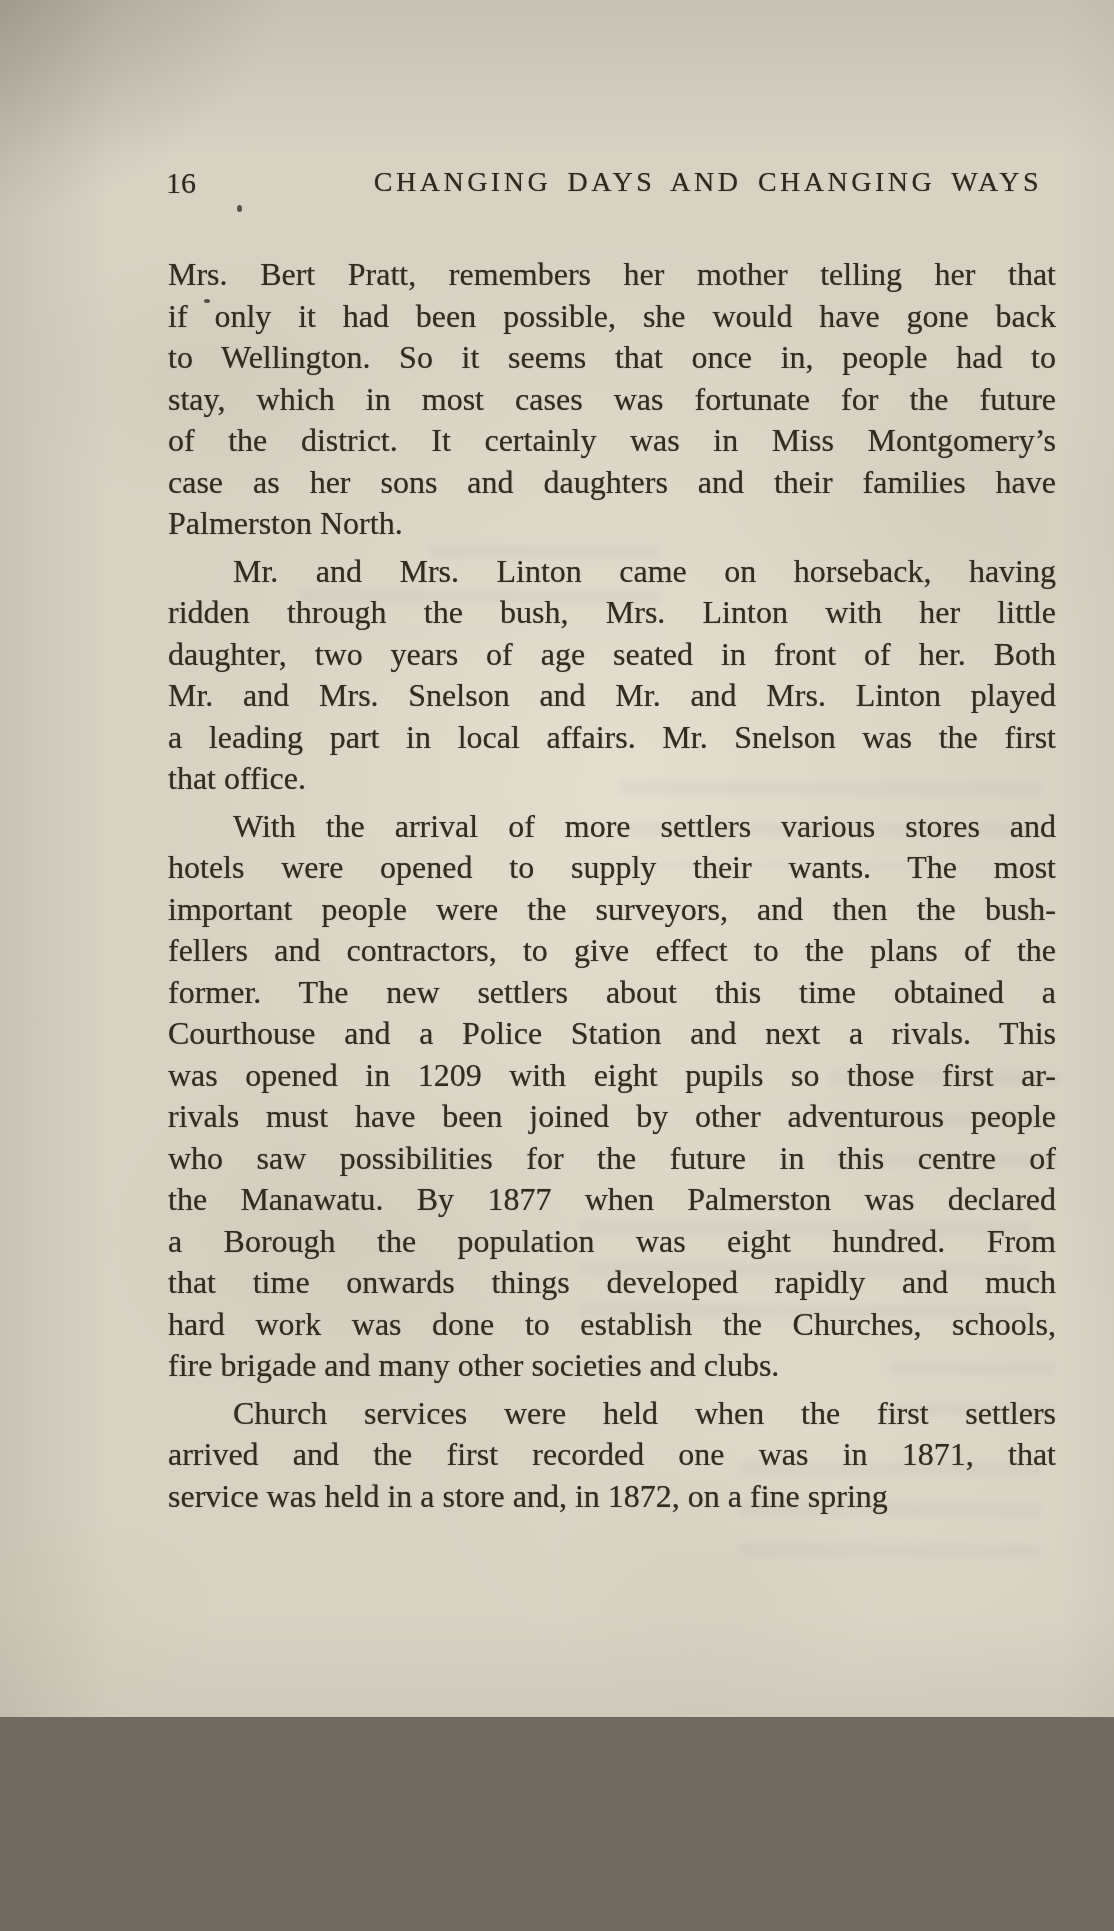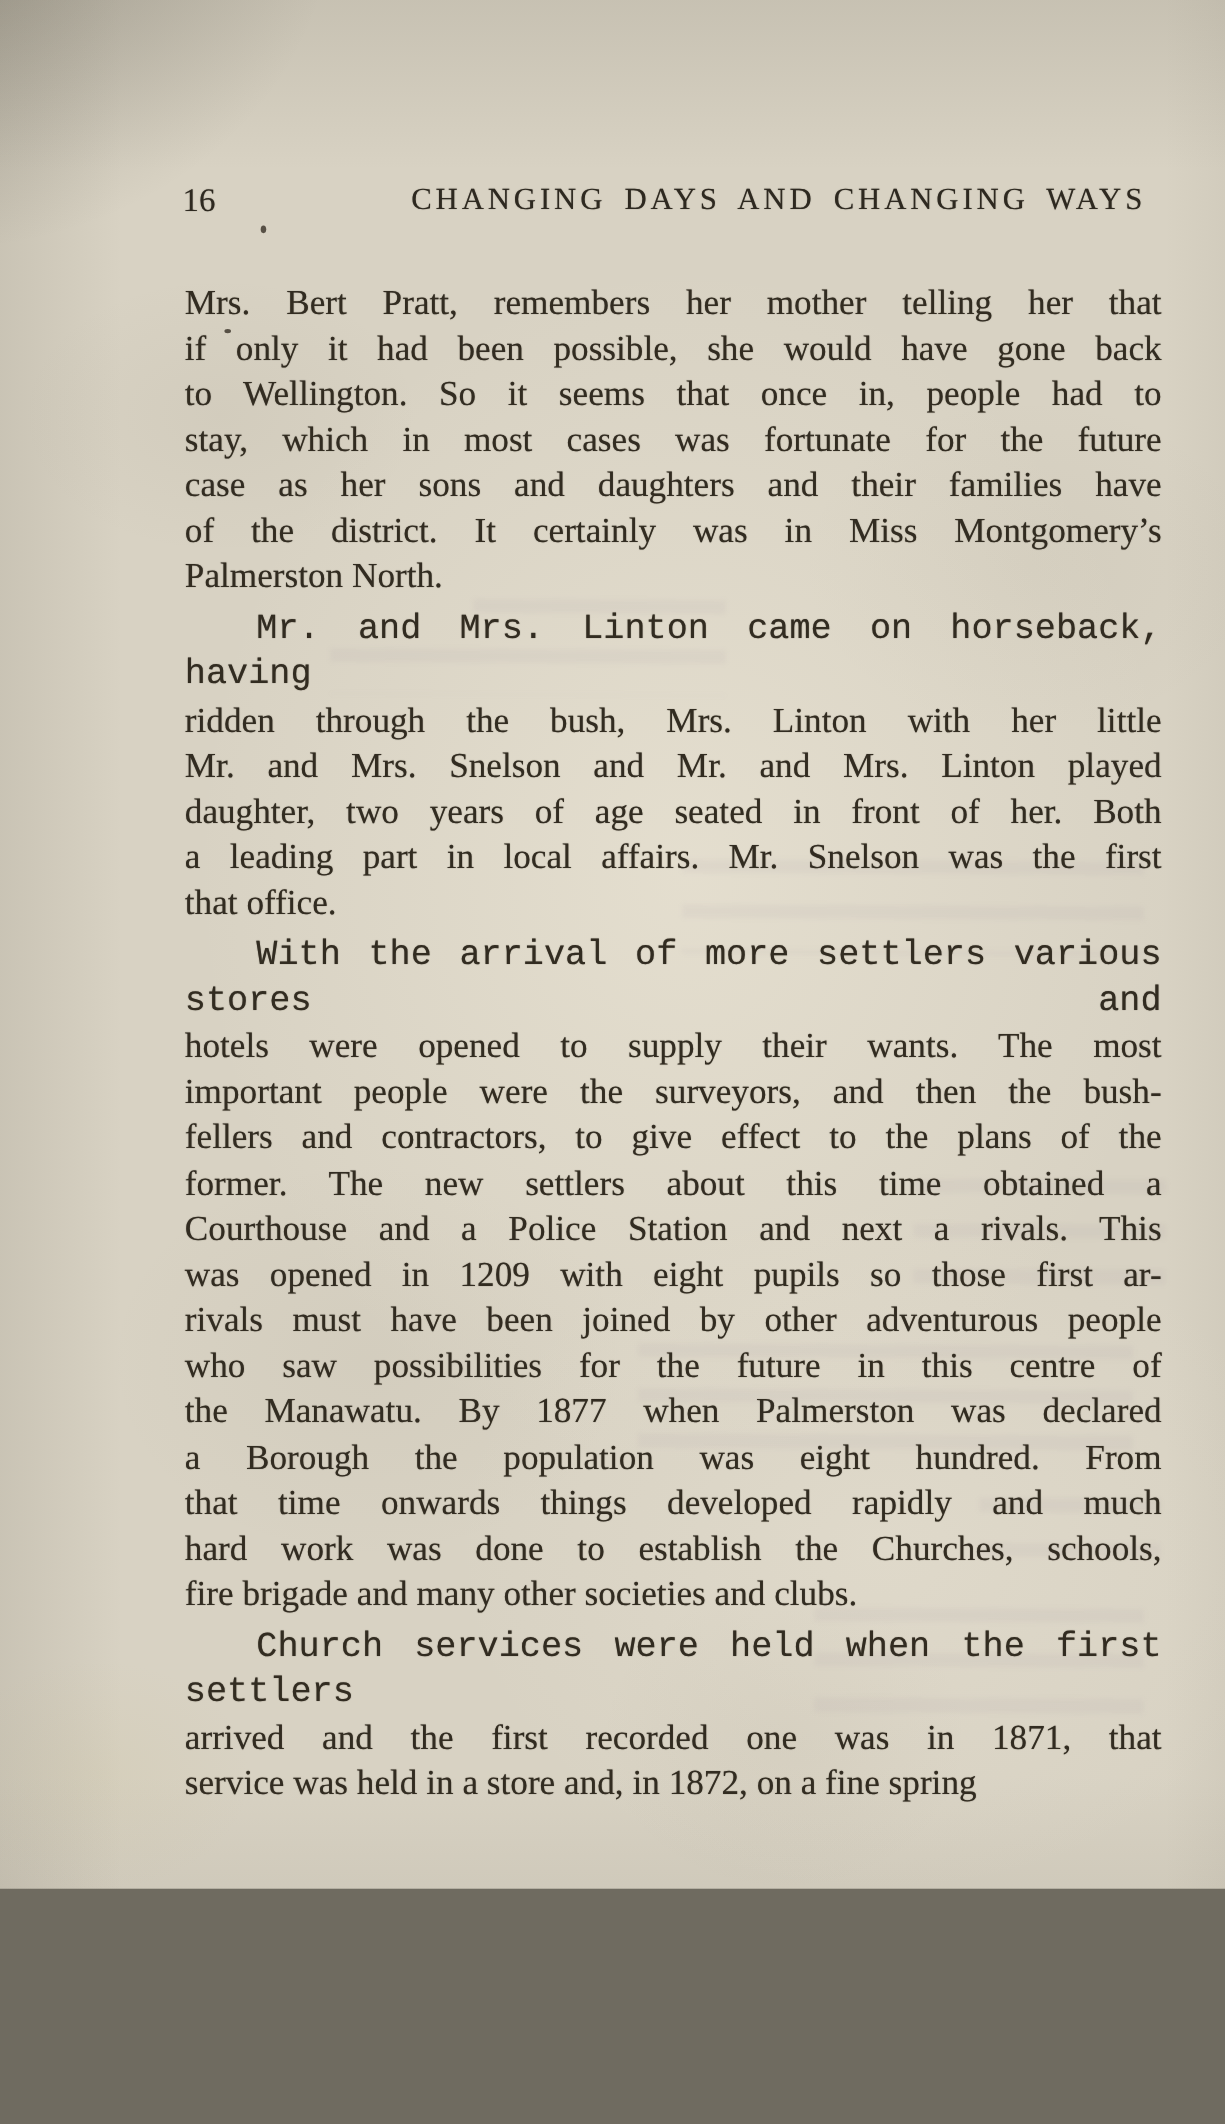--- a/index.html
+++ b/index.html
@@ -72,21 +72,21 @@
     color: #322c21;
     text-shadow: 0 0 1px rgba(50,44,33,0.6);
   }
   .paragraph { margin: 0 0 6px 2px; }
   .paragraph:last-child { margin-bottom: 0; }
   .line {
     text-align: justify;
     text-align-last: justify;
   }
   .line.last { text-align-last: left; }
-  .line.indent { text-indent: 65px; font-family: Liberation Mono, monospace; }
+  .line.indent { text-indent: 65px; }
 
   
   .smudge {
     position: absolute;
     filter: blur(2.5px);
     opacity: 0.55;
     transform: rotate(0.3deg);
     background-image: repeating-linear-gradient(
       180deg,
       rgba(146,130,152,0.13) 0px, rgba(146,130,152,0.13) 13px,
@@ -120,29 +120,29 @@
 
   <div class="running-header">CHANGING DAYS AND CHANGING WAYS</div>
 
   <div class="text-block">
 
   <div class="paragraph">
         <div class="line">Mrs. Bert Pratt, remembers her mother telling her that</div>
         <div class="line">if only it had been possible, she would have gone back</div>
         <div class="line">to Wellington.  So it seems that once in, people had to</div>
         <div class="line">stay, which in most cases was fortunate for the future</div>
+        <div class="line">of the district.  It certainly was in Miss Montgomery’s</div>
         <div class="line">case as her sons and daughters and their families have</div>
-        <div class="line">of the district.  It certainly was in Miss Montgomery’s</div>
         <div class="line last">Palmerston North.</div>
       </div>
       <div class="paragraph">
         <div class="line indent">Mr. and Mrs. Linton came on horseback, having</div>
         <div class="line">ridden through the bush, Mrs. Linton with her little</div>
+        <div class="line">daughter, two years of age seated in front of her.  Both</div>
         <div class="line">Mr. and Mrs. Snelson and Mr. and Mrs. Linton played</div>
-        <div class="line">daughter, two years of age seated in front of her.  Both</div>
         <div class="line">a leading part in local affairs.  Mr. Snelson was the first</div>
         <div class="line last">that office.</div>
       </div>
       <div class="paragraph">
         <div class="line indent">With the arrival of more settlers various stores and</div>
         <div class="line">hotels were opened to supply their wants.  The most</div>
         <div class="line">important people were the surveyors, and then the bush-</div>
         <div class="line">fellers and contractors, to give effect to the plans of the</div>
         <div class="line">former.  The new settlers about this time obtained a</div>
         <div class="line">Courthouse and a Police Station and next a rivals.  This</div>

